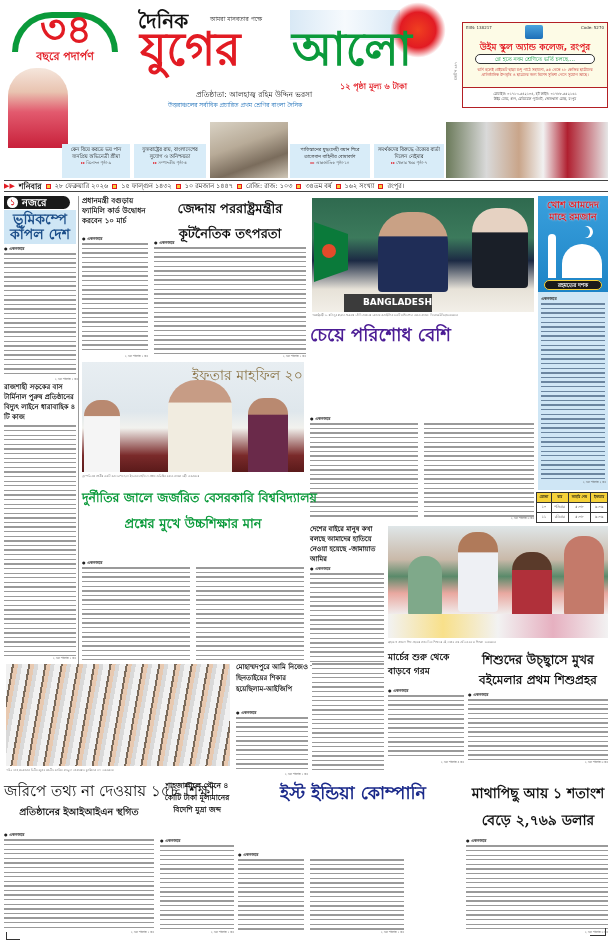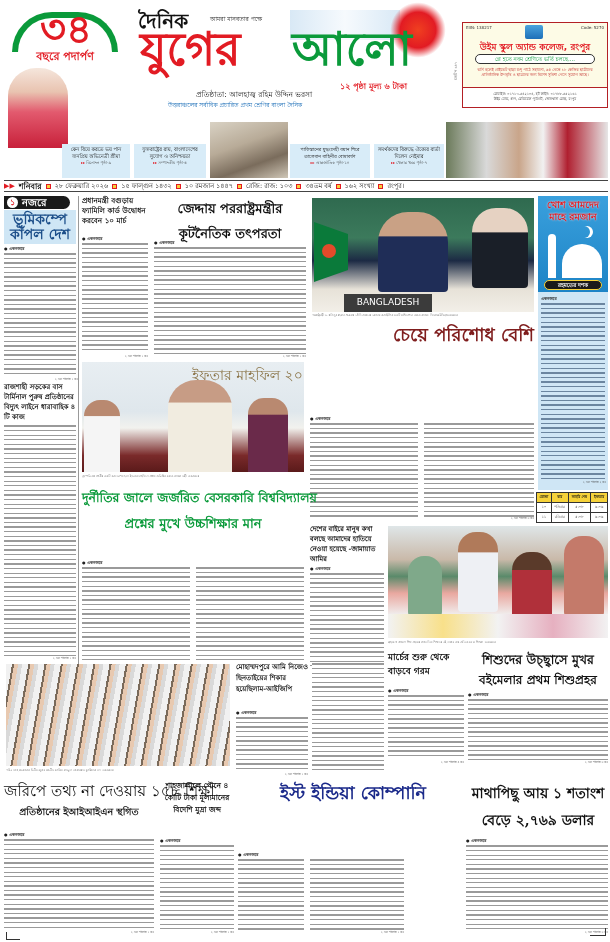--- a/index.html
+++ b/index.html
@@ -124,21 +124,21 @@
 </div>
 <div class="abs byline" style="left:154px;top:240px"><span>●</span> <span>একনজরে</span></div>
 <div class="abs txt lines" style="left:154px;top:246px;width:152px;height:108px"></div>
 <div class="abs cap" style="left:262px;top:354px;width:44px;text-align:right">২ এর পাতায় ১ কঃ</div>
 
 <div class="abs photo" style="left:312px;top:198px;width:222px;height:114px;background:linear-gradient(180deg,#2f6a4f 0%,#3c7a5c 35%,#1c2a44 55%,#e7e2d8 80%,#f2efe8 100%)">
   <div class="abs" style="left:2px;top:24px;width:34px;height:60px;background:#0a7a3a;clip-path:polygon(0 0,100% 20%,100% 80%,0 100%)"></div>
   <div class="abs" style="left:10px;top:46px;width:14px;height:14px;border-radius:50%;background:#e34a2a"></div>
   <div class="abs" style="left:66px;top:14px;width:70px;height:80px;border-radius:30px 30px 4px 4px;background:linear-gradient(180deg,#c9a185 0,#c9a185 30%,#1f2d57 31%,#1f2d57 100%)"></div>
   <div class="abs" style="left:160px;top:10px;width:56px;height:80px;border-radius:24px 24px 4px 4px;background:linear-gradient(180deg,#e6d2c2 0,#e6d2c2 30%,#1a1f28 31%)"></div>
-  <div class="abs" style="left:32px;top:96px;width:88px;height:31px;background:#3b3b3b;color:#fff;font-size:9px;font-weight:normal;text-align:center;line-height:16px">BANGLADESH</div>
+  <div class="abs" style="left:32px;top:96px;width:88px;height:31px;background:#3b3b3b;color:#fff;font-size:9px;font-weight:bold;text-align:right;line-height:16px">BANGLADESH</div>
 </div>
 <div class="abs cap" style="left:312px;top:313px;width:222px;white-space:nowrap;font-size:2.8px">পররাষ্ট্রমন্ত্রী ড. খলিলুর রহমান শুক্রবার সৌদি আরবের জেদ্দায় ওআইসি'র একটি অধিবেশনে বক্তব্য রাখেন -ফিরোজউদ্দিন/একনজরে</div>
 
 <div class="abs" style="left:538px;top:196px;width:70px;height:294px;background:#cfe6f5">
   <div class="abs" style="left:0;top:0;width:70px;height:96px;background:linear-gradient(180deg,#3aa0dd,#1d84c6)">
     <div style="font-family:'DejaVu Serif',serif;font-size:9.5px;line-height:12px;font-weight:bold;color:#e21b23;text-align:center;padding-top:3px;text-shadow:0 0 2px #fff">খোশ আমদেদ মাহে রমজান</div>
     <div class="abs" style="left:24px;top:48px;width:40px;height:34px;background:#fff;border-radius:20px 20px 0 0"></div>
     <div class="abs" style="left:10px;top:38px;width:8px;height:44px;background:#fff;border-radius:4px 4px 0 0"></div>
     <div class="abs" style="left:40px;top:30px;width:12px;height:12px;border-radius:50%;box-shadow:3px 0 0 0 #fff"></div>
     <div class="abs" style="left:6px;top:84px;width:58px;height:10px;background:#1a1a1a;border:1px solid #f6d23a;border-radius:6px;color:#fff;font-size:5.5px;font-weight:bold;text-align:center;line-height:8px">রহমতের দশক</div>
@@ -167,21 +167,21 @@
     <tr>
       <td style="border:1px solid #333;padding:1px">১১</td>
       <td style="border:1px solid #333;padding:1px">রবিবার</td>
       <td style="border:1px solid #333;padding:1px">৫:০৮</td>
       <td style="border:1px solid #333;padding:1px">৬:০৬</td>
     </tr>
   </tbody>
 </table>
 
 <div class="abs" style="left:310px;top:320px;width:224px;height:92px">
-  <div class="hl" style="font-size:18px;line-height:30px;font-weight:bold;text-align:right;color:#7f1d1d">চেয়ে পরিশোধ বেশি</div>
+  <div class="hl" style="font-size:18px;line-height:30px;font-weight:bold;text-align:left;color:#4c1d95">চেয়ে পরিশোধ বেশি</div>
 </div>
 <div class="abs byline" style="left:310px;top:416px"><span>●</span> <span>একনজরে</span></div>
 <div class="abs txt lines" style="left:310px;top:422px;width:108px;height:96px"></div>
 <div class="abs txt lines" style="left:424px;top:422px;width:110px;height:96px"></div>
 <div class="abs cap" style="left:490px;top:516px;width:44px;text-align:right">২ এর পাতায় ৩ কঃ</div>
 
 <div class="abs photo" style="left:82px;top:362px;width:222px;height:110px;background:linear-gradient(180deg,#e8eef2 0%,#dfe7ec 45%,#f2f2ee 60%,#7a2a2a 85%,#5a1a1a 100%)">
   <div class="abs" style="left:110px;top:2px;font-family:'DejaVu Serif',serif;font-size:14px;color:#8a7346;white-space:nowrap">ইফতার মাহফিল ২০২</div>
   <div class="abs" style="left:86px;top:18px;width:64px;height:92px;border-radius:28px 28px 0 0;background:linear-gradient(180deg,#c79c85 0,#c79c85 24%,#f1ece0 25%,#f1ece0 100%)"></div>
   <div class="abs" style="left:2px;top:38px;width:36px;height:72px;border-radius:16px 16px 0 0;background:linear-gradient(180deg,#b98970 0,#b98970 22%,#f5f5f5 23%)"></div>

